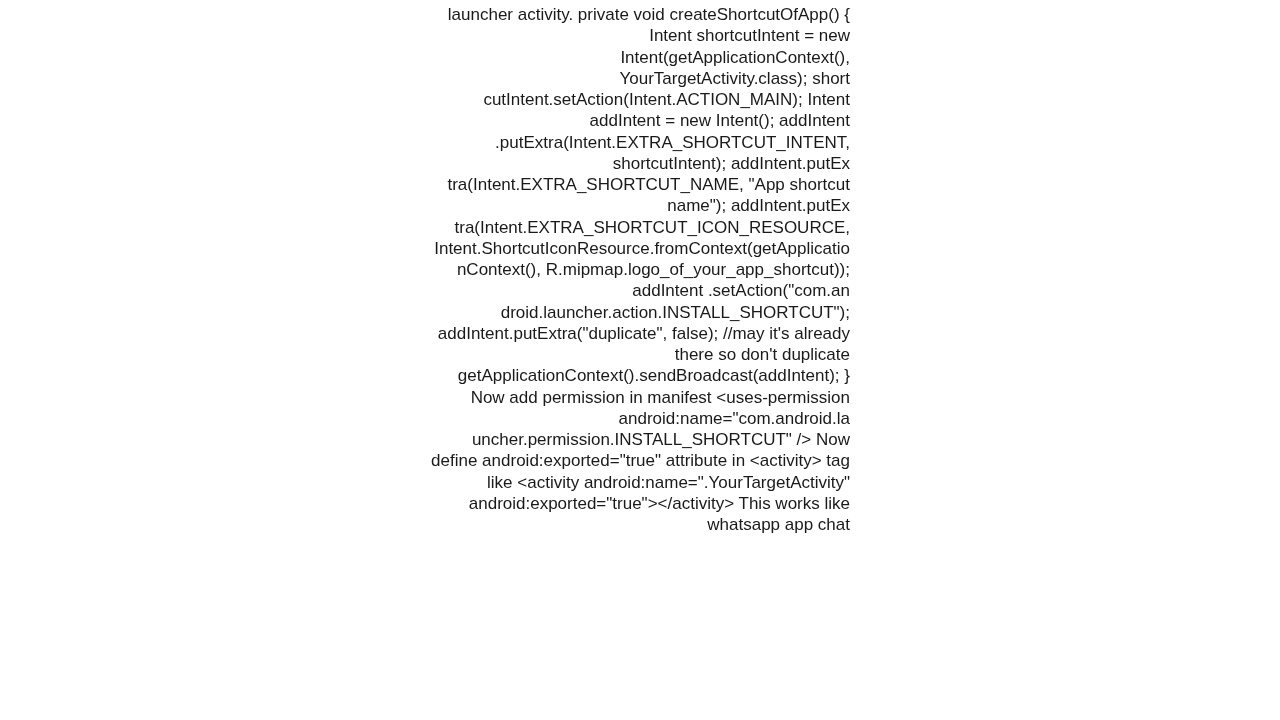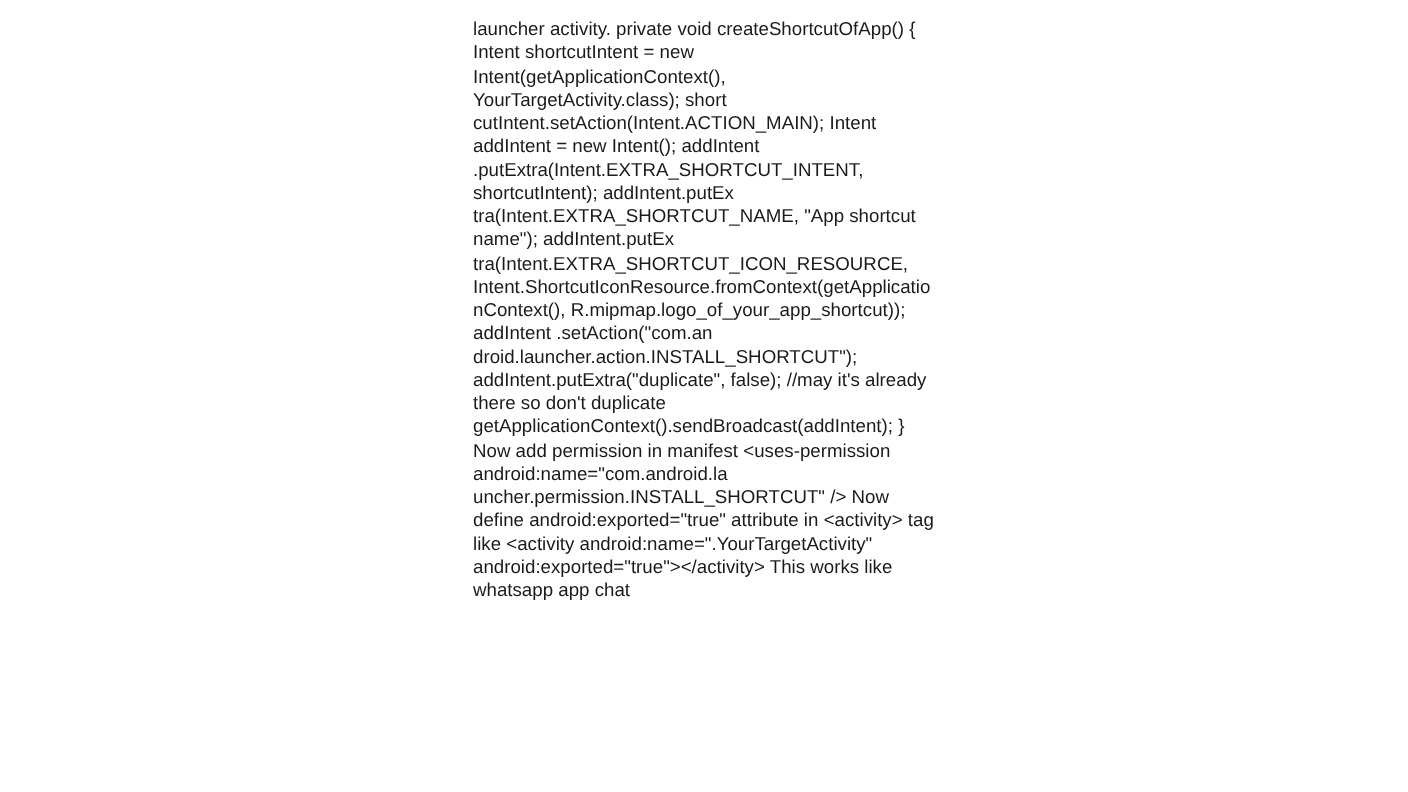--- a/index.html
+++ b/index.html
@@ -10,22 +10,22 @@
       line-height: 1.25;
       color: #1a1a1a;
       width: 1280px;
       height: 720px;
       overflow: hidden;
       background: #fff;
     }
     .content-wrapper {
       width: 420px;
       margin: 0 auto;
-      text-align: left;
-      padding-top: 16px;
+      text-align: right;
+      padding-top: 4px;
     }
     .text-block {
       word-break: break-word;
     }
   </style>
 </head>
 <body>
 
 <div class="content-wrapper">
   <div class="text-block">launcher activity.      private void createShortcutOfApp() {           Intent shortcutIntent = new Intent(getApplicationContext(), YourTargetActivity.class);          short cutIntent.setAction(Intent.ACTION_MAIN);           Intent addIntent = new Intent();          addIntent             .putExtra(Intent.EXTRA_SHORTCUT_INTENT, shortcutIntent);          addIntent.putEx tra(Intent.EXTRA_SHORTCUT_NAME, "App shortcut name");          addIntent.putEx tra(Intent.EXTRA_SHORTCUT_ICON_RESOURCE,             Intent.ShortcutIconResource.fromContext(getApplicationContext(),                 R.mipmap.logo_of_your_app_shortcut));           addIntent             .setAction("com.an droid.launcher.action.INSTALL_SHORTCUT");          addIntent.putExtra("duplicate", false);  //may it's already there so   don't duplicate          getApplicationContext().sendBroadcast(addIntent);      }  Now add permission in manifest &lt;uses-permission  android:name="com.android.la uncher.permission.INSTALL_SHORTCUT" /&gt;    Now define  android:exported="true"  attribute in  &lt;activity&gt; tag   like  &lt;activity   android:name=".YourTargetActivity"   android:exported="true"&gt;&lt;/activity&gt;  This works like whatsapp app chat</div>

